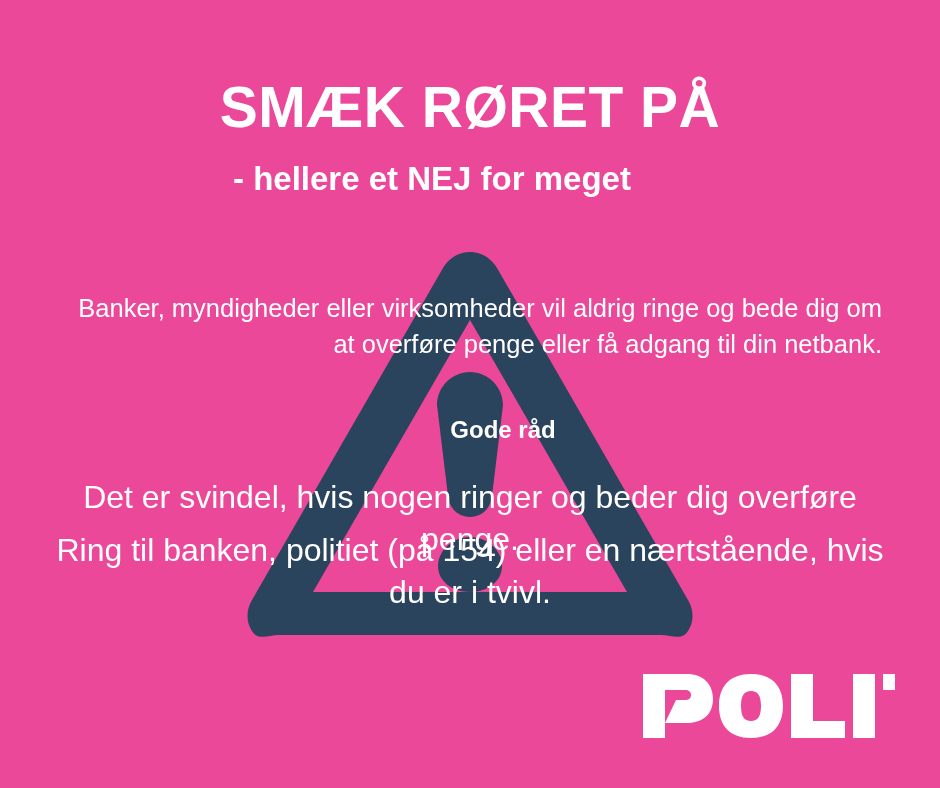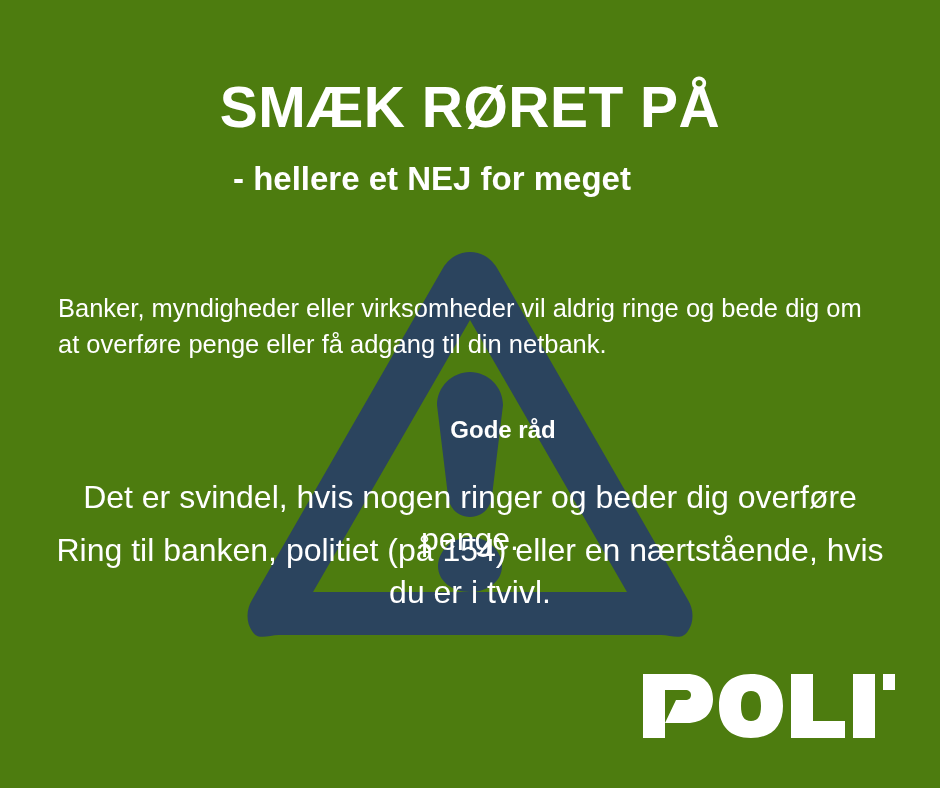--- a/index.html
+++ b/index.html
@@ -10,21 +10,21 @@
     width: 940px;
     height: 788px;
     overflow: hidden;
     font-family: "Liberation Sans", sans-serif;
     background: #0a2240;
   }
   .poster {
     position: relative;
     width: 940px;
     height: 788px;
-    background: #4d7c0f;
+    background: #ec4899;
     overflow: hidden;
   }
 
   
   .watermark {
     position: absolute;
     left: 0;
     top: 0;
     width: 940px;
     height: 788px;
@@ -65,21 +65,21 @@
     font-weight: bold;
     line-height: 1.1;
     white-space: nowrap;
   }
 
   .intro {
     position: absolute;
     top: 290px;
     left: 58px;
     width: 824px;
-    text-align: left;
+    text-align: right;
     color: #ffffff;
     font-size: 25.5px;
     font-weight: normal;
     line-height: 1.42;
   }
 
   .tips-title {
     position: absolute;
     top: 416px;
     left: 0;

